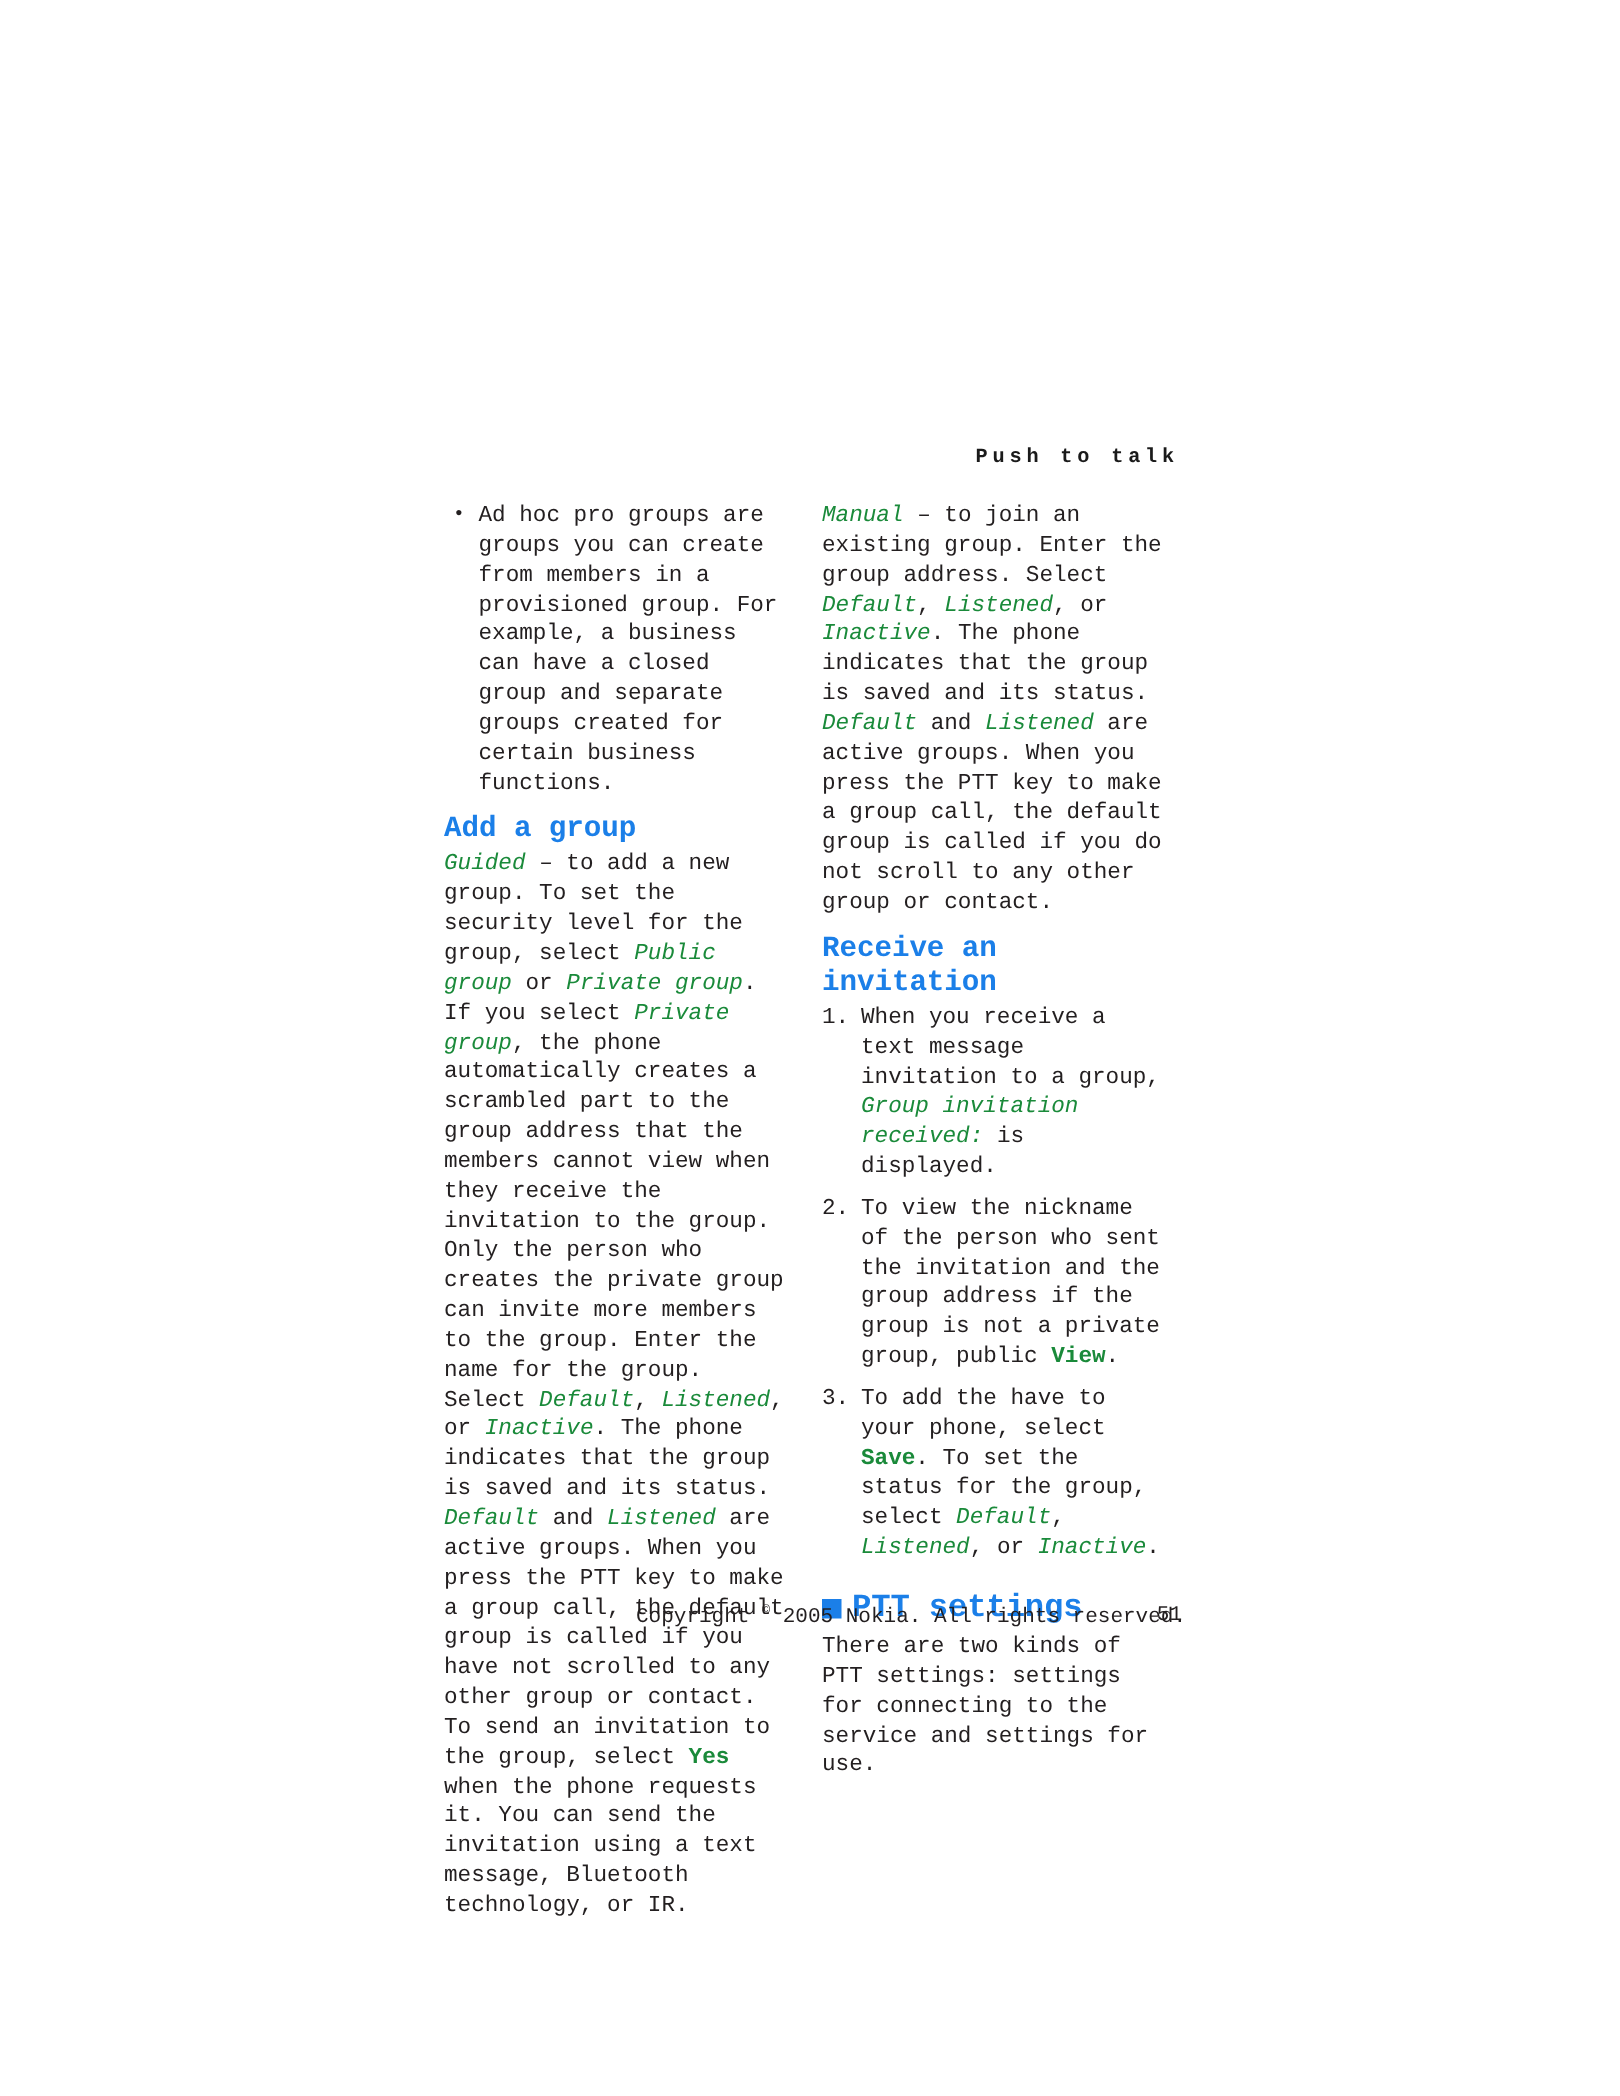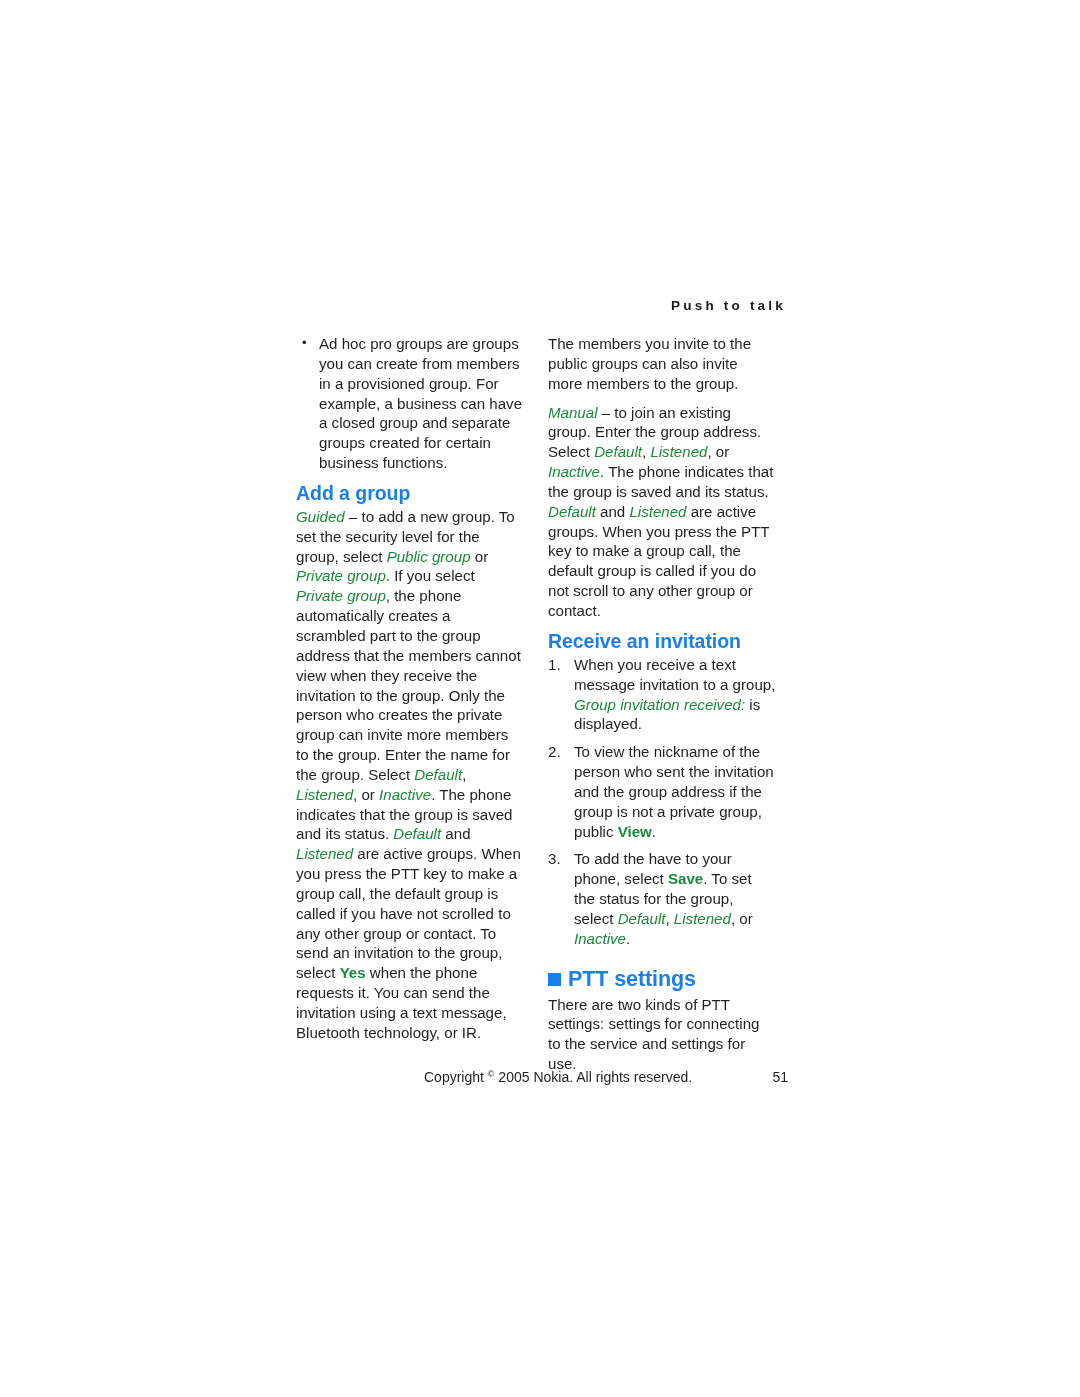--- a/index.html
+++ b/index.html
@@ -15,20 +15,21 @@
     position: relative;
     overflow: hidden;
   }
 
   .page {
     position: absolute;
     left: 0;
     top: 0;
     width: 1080px;
     height: 1397px;
+    font-family: Liberation Mono, monospace;
   }
 
   
   .running-header {
     position: absolute;
     left: 296px;
     top: 298px;
     width: 490px;
     text-align: right;
     font-size: 13.5px;
@@ -192,21 +193,20 @@
 
       <h2 class="h-sub first">Add a group</h2>
 
 
       <p class="para"><span class="gi">Guided</span><span> – to add a new group. To set the security level for the group, select </span><span class="gi">Public group</span><span> or </span><span class="gi">Private group</span><span>. If you select </span><span class="gi">Private group</span><span>, the phone automatically creates a scrambled part to the group address that the members cannot view when they receive the invitation to the group. Only the person who creates the private group can invite more members to the group. Enter the name for the group. Select </span><span class="gi">Default</span><span>, </span><span class="gi">Listened</span><span>, or </span><span class="gi">Inactive</span><span>. The phone indicates that the group is saved and its status. </span><span class="gi">Default</span><span> and </span><span class="gi">Listened</span><span> are active groups. When you press the PTT key to make a group call, the default group is called if you have not scrolled to any other group or contact. To send an invitation to the group, select </span><span class="gb">Yes</span><span> when the phone requests it. You can send the invitation using a text message, Bluetooth technology, or IR.</span></p>
 
     </div>
 
     <div class="col col-right">
 
-      <p class="para">The members you invite to the public groups can also invite more members to the group.</p>
 
       <p class="para"><span class="gi">Manual</span><span> – to join an existing group. Enter the group address. Select </span><span class="gi">Default</span><span>, </span><span class="gi">Listened</span><span>, or </span><span class="gi">Inactive</span><span>. The phone indicates that the group is saved and its status. </span><span class="gi">Default</span><span> and </span><span class="gi">Listened</span><span> are active groups. When you press the PTT key to make a group call, the default group is called if you do not scroll to any other group or contact.</span></p>
 
       <h2 class="h-sub">Receive an invitation</h2>
 
       <ol class="num-list">
         <li><span class="num">1.</span><span>When you receive a text message invitation to a group, </span><span class="gi">Group invitation received:</span><span> is displayed.</span></li>
         <li><span class="num">2.</span><span>To view the nickname of the person who sent the invitation and the group address if the group is not a private group, public </span><span class="gb">View</span><span>.</span></li>
         <li><span class="num">3.</span><span>To add the have to your phone, select </span><span class="gb">Save</span><span>. To set the status for the group, select </span><span class="gi">Default</span><span>, </span><span class="gi">Listened</span><span>, or </span><span class="gi">Inactive</span><span>.</span></li>
       </ol>

